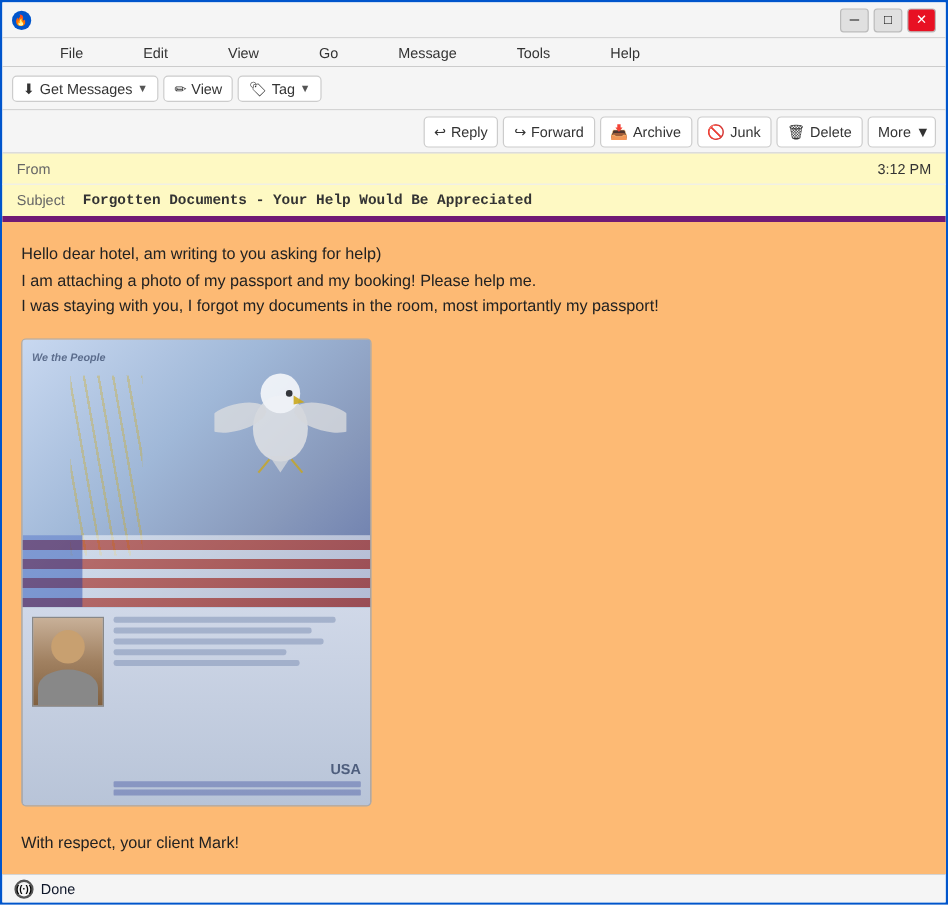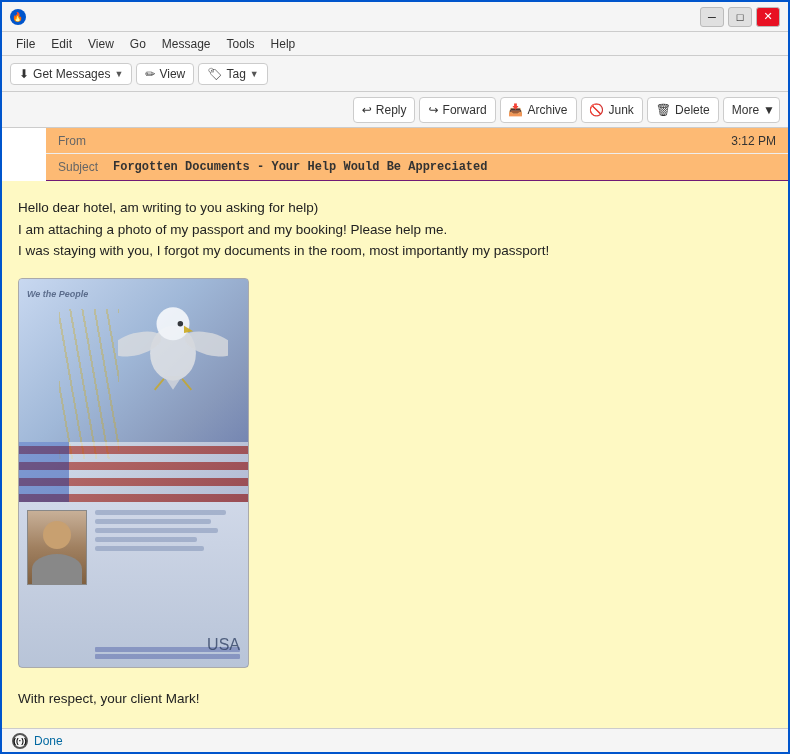--- a/index.html
+++ b/index.html
@@ -76,20 +76,21 @@
       gap: 4px;
       height: 24px;
       flex-shrink: 0;
     }
     .menubar-item {
       font-size: 12px;
       color: #333;
       padding: 2px 6px;
       cursor: pointer;
       border-radius: 2px;
+      margin-left: 34px;
     }
     .toolbar {
       background: #f5f5f5;
       border-bottom: 1px solid #ccc;
       display: flex;
       align-items: center;
       padding: 4px 8px;
       gap: 4px;
       height: 36px;
       flex-shrink: 0;
@@ -131,25 +132,24 @@
       border-radius: 4px;
       cursor: pointer;
       font-size: 12px;
       color: #333;
       height: 26px;
     }
     .action-btn.more {
       padding-right: 4px;
     }
     .header-fields {
-      background: #fdba74;
-      border-bottom: 1px solid #701a75;
+      background: #fef9c3;
+      border-bottom: 5px solid #701a75;
       padding: 0;
       flex-shrink: 0;
-      margin-left: 44px;
     }
     .field-row {
       display: flex;
       align-items: center;
       border-bottom: 1px solid #eee;
       padding: 4px 12px;
       min-height: 26px;
     }
     .field-row:last-child { border-bottom: none; }
     .field-label {
@@ -169,30 +169,30 @@
       color: #333;
       margin-left: auto;
     }
     .subject-value {
       font-weight: bold;
     }
     .email-body {
       flex: 1;
       overflow-y: auto;
       padding: 16px 16px;
-      background: #fef9c3;
+      background: #fdba74;
       color: #222;
       font-size: 13.5px;
       line-height: 1.6;
     }
     .email-text {
       margin-bottom: 16px;
     }
     .passport-img {
-      width: 231px;
+      width: 292px;
       height: 390px;
       background: linear-gradient(160deg, #b8c8e0 0%, #8aa0be 30%, #6688aa 60%, #4466aa 100%);
       border: 1px solid #aaa;
       border-radius: 4px;
       position: relative;
       overflow: hidden;
       margin-bottom: 20px;
       display: flex;
       flex-direction: column;
     }
@@ -306,24 +306,24 @@
     }
     .passport-line {
       height: 5px;
       background: #8899bb;
       border-radius: 2px;
       opacity: 0.6;
       margin-bottom: 4px;
     }
     .usa-text {
       position: absolute;
-      bottom: 9px;
+      bottom: 20px;
       right: 8px;
-      font-size: 16px;
-      font-weight: normal;
+      font-size: 12px;
+      font-weight: bold;
       color: #334466;
       opacity: 0.8;
     }
     .mrz-lines {
       display: flex;
       flex-direction: column;
       gap: 2px;
       margin-top: auto;
     }
     .mrz-line {
@@ -346,21 +346,21 @@
       height: 16px;
       border-radius: 50%;
       border: 2px solid #555;
       display: flex;
       align-items: center;
       justify-content: center;
       margin-right: 6px;
     }
     .status-text {
       font-size: 12px;
-      color: #0369a1;
+      color: #0f172a;
     }
   </style>
 </head>
 <body>
 
 <div class="window">
 
   <div class="titlebar">
     <div class="titlebar-left">
       <div class="titlebar-icon">

